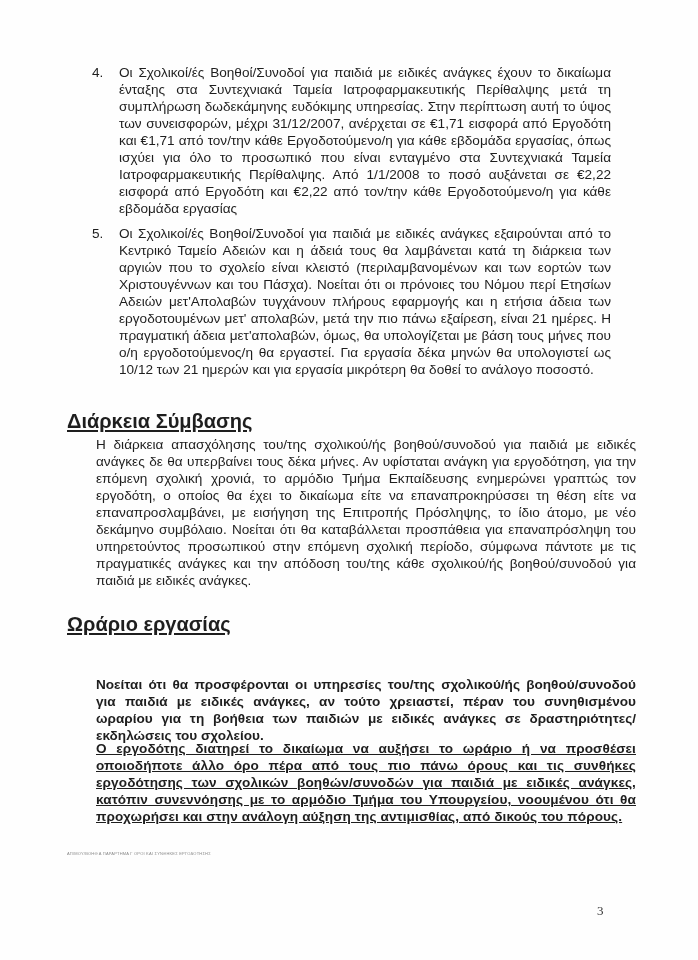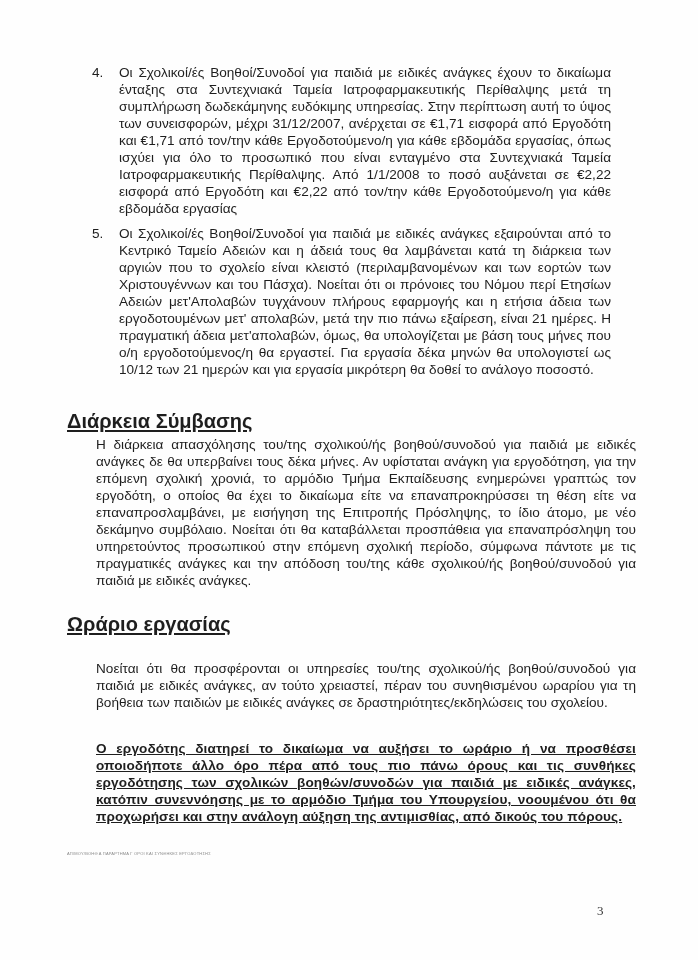--- a/index.html
+++ b/index.html
@@ -93,19 +93,19 @@
 
   <div class="list-item text" style="top:225px;">
     <span class="num">5.</span>
     <div class="body justify-last">Οι Σχολικοί/ές Βοηθοί/Συνοδοί για παιδιά με ειδικές ανάγκες εξαιρούνται από το Κεντρικό Ταμείο Αδειών και η άδειά τους θα λαμβάνεται κατά τη διάρκεια των αργιών που το σχολείο είναι κλειστό (περιλαμβανομένων και των εορτών των Χριστουγέννων και του Πάσχα). Νοείται ότι οι πρόνοιες του Νόμου περί Ετησίων Αδειών μετ'Απολαβών τυγχάνουν πλήρους εφαρμογής και η ετήσια άδεια των εργοδοτουμένων μετ' απολαβών, μετά την πιο πάνω εξαίρεση, είναι 21 ημέρες. Η πραγματική άδεια μετ'απολαβών, όμως, θα υπολογίζεται με βάση τους μήνες που ο/η εργοδοτούμενος/η θα εργαστεί. Για εργασία δέκα μηνών θα υπολογιστεί ως 10/12 των 21 ημερών και για εργασία μικρότερη θα δοθεί το ανάλογο ποσοστό.</div>
   </div>
 
   <div class="heading" style="top:410px;">Διάρκεια Σύμβασης</div>
   <div class="block text justify-last" style="top:436px;">Η διάρκεια απασχόλησης του/της σχολικού/ής βοηθού/συνοδού για παιδιά με ειδικές ανάγκες δε θα υπερβαίνει τους δέκα μήνες. Αν υφίσταται ανάγκη για εργοδότηση, για την επόμενη σχολική χρονιά, το αρμόδιο Τμήμα Εκπαίδευσης ενημερώνει γραπτώς τον εργοδότη, ο οποίος θα έχει το δικαίωμα είτε να επαναπροκηρύσσει τη θέση είτε να επαναπροσλαμβάνει, με εισήγηση της Επιτροπής Πρόσληψης, το ίδιο άτομο, με νέο δεκάμηνο συμβόλαιο.  Νοείται ότι θα  καταβάλλεται προσπάθεια για επαναπρόσληψη του υπηρετούντος προσωπικού στην επόμενη σχολική περίοδο, σύμφωνα πάντοτε με τις πραγματικές ανάγκες και την απόδοση του/της κάθε σχολικού/ής βοηθού/συνοδού για παιδιά με ειδικές ανάγκες.</div>
 
   <div class="heading" style="top:613px;">Ωράριο εργασίας</div>
-  <div class="block text justify-last" style="top:660px;">Νοείται ότι θα προσφέρονται οι υπηρεσίες του/της σχολικού/ής βοηθού/συνοδού για παιδιά με ειδικές ανάγκες, αν τούτο χρειαστεί, πέραν του συνηθισμένου ωραρίου για τη βοήθεια των παιδιών με ειδικές ανάγκες σε δραστηριότητες/εκδηλώσεις του σχολείου.</div>
+  <div class="block text justify-last" style="top:676px;font-weight:bold;">Νοείται ότι θα προσφέρονται οι υπηρεσίες του/της σχολικού/ής βοηθού/συνοδού για παιδιά με ειδικές ανάγκες, αν τούτο χρειαστεί, πέραν του συνηθισμένου ωραρίου για τη βοήθεια των παιδιών με ειδικές ανάγκες σε δραστηριότητες/εκδηλώσεις του σχολείου.</div>
   <div class="block text bold justify-last" style="top:740px;">Ο εργοδότης διατηρεί το δικαίωμα να αυξήσει το ωράριο ή να προσθέσει οποιοδήποτε άλλο όρο πέρα από τους πιο πάνω όρους και τις συνθήκες εργοδότησης των σχολικών βοηθών/συνοδών για παιδιά με ειδικές ανάγκες, κατόπιν συνεννόησης με το αρμόδιο Τμήμα του Υπουργείου,  νοουμένου ότι θα προχωρήσει και στην ανάλογη αύξηση της αντιμισθίας, από δικούς του πόρους.</div>
 
   <div class="footer-code">ΑΠ/ΜΟΥ/ΒΟΗΘ Α ΠΑΡΑΡΤΗΜΑ Γ ΟΡΟΙ ΚΑΙ ΣΥΝΘΗΚΕΣ ΕΡΓΟΔΟΤΗΣΗΣ</div>
   <div class="page-number">3</div>
 
 </div>
 
 </body></html>

